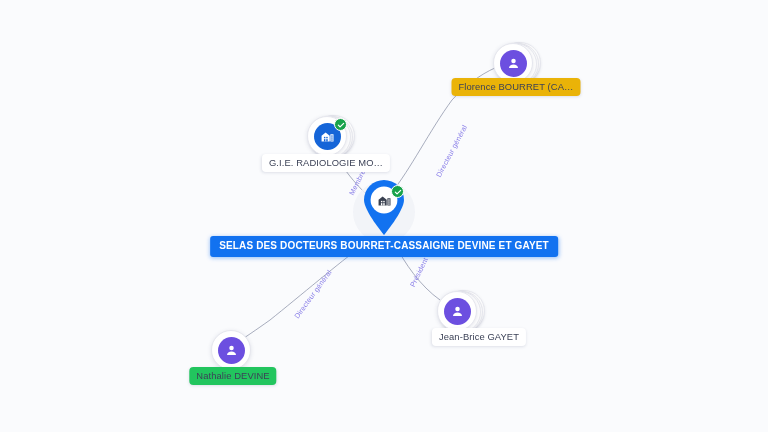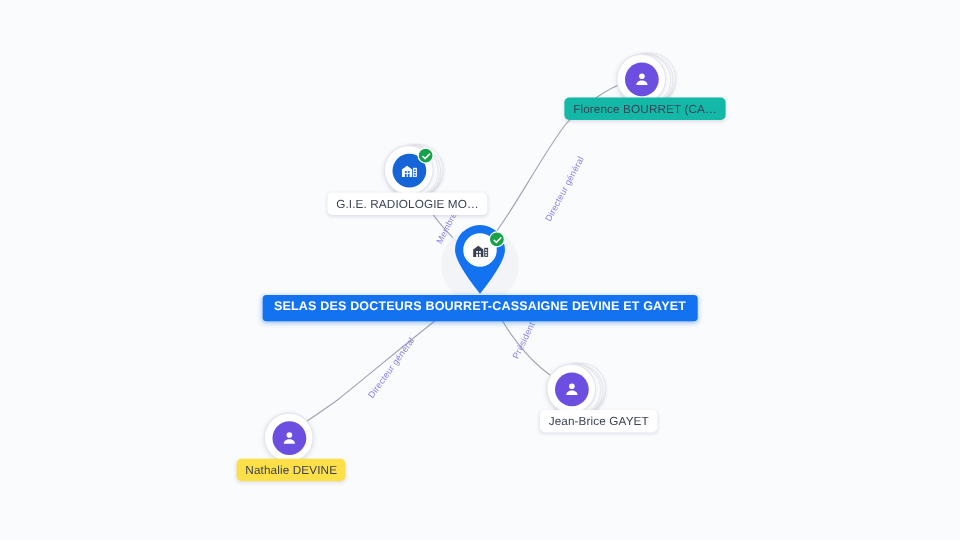--- a/index.html
+++ b/index.html
@@ -264,21 +264,21 @@
           <div class="avatar-ring">
             <div class="avatar-disc person" style="background: rgb(108, 79, 224);">
               <svg width="15" height="15" viewBox="0 0 24 24">
                 <circle cx="12" cy="8" r="3.6" fill="#ffffff"></circle>
                 <path d="M4.8 19.2c0-3.6 3.3-5.8 7.2-5.8s7.2 2.2 7.2 5.8z" fill="#ffffff"></path>
               </svg>
             </div>
           </div>
         </div>
       </div>
-      <div class="node-label" style="left: 516px; top: 78px; background: #14b8a6; color: rgb(60, 66, 87);">Florence BOURRET (CA…</div>
+      <div class="node-label" style="left: 516px; top: 78px; background: #eab308; color: rgb(60, 66, 87);">Florence BOURRET (CA…</div>
       <div class="node" style="left: 460px; top: 311px;">
         <div class="node-art" style="width: 46px; height: 40px; left: 0px; top: 0px;">
           <div class="stack-sheet s1"></div>
           <div class="stack-sheet s2"></div>
           <div class="stack-sheet s3"></div>
           <div class="avatar-ring">
             <div class="avatar-disc person" style="background: rgb(108, 79, 224);">
               <svg width="15" height="15" viewBox="0 0 24 24">
                 <circle cx="12" cy="8" r="3.6" fill="#ffffff"></circle>
                 <path d="M4.8 19.2c0-3.6 3.3-5.8 7.2-5.8s7.2 2.2 7.2 5.8z" fill="#ffffff"></path>
@@ -293,16 +293,16 @@
           <div class="avatar-ring">
             <div class="avatar-disc person" style="background: rgb(108, 79, 224);">
               <svg width="15" height="15" viewBox="0 0 24 24">
                 <circle cx="12" cy="8" r="3.6" fill="#ffffff"></circle>
                 <path d="M4.8 19.2c0-3.6 3.3-5.8 7.2-5.8s7.2 2.2 7.2 5.8z" fill="#ffffff"></path>
               </svg>
             </div>
           </div>
         </div>
       </div>
-      <div class="node-label" style="left: 233px; top: 367px; background: #fde047; color: rgb(60, 66, 87);">Nathalie DEVINE</div>
+      <div class="node-label" style="left: 233px; top: 367px; background: #22c55e; color: rgb(60, 66, 87);">Nathalie DEVINE</div>
     </div>
 
 </div>
 
 </body></html>

